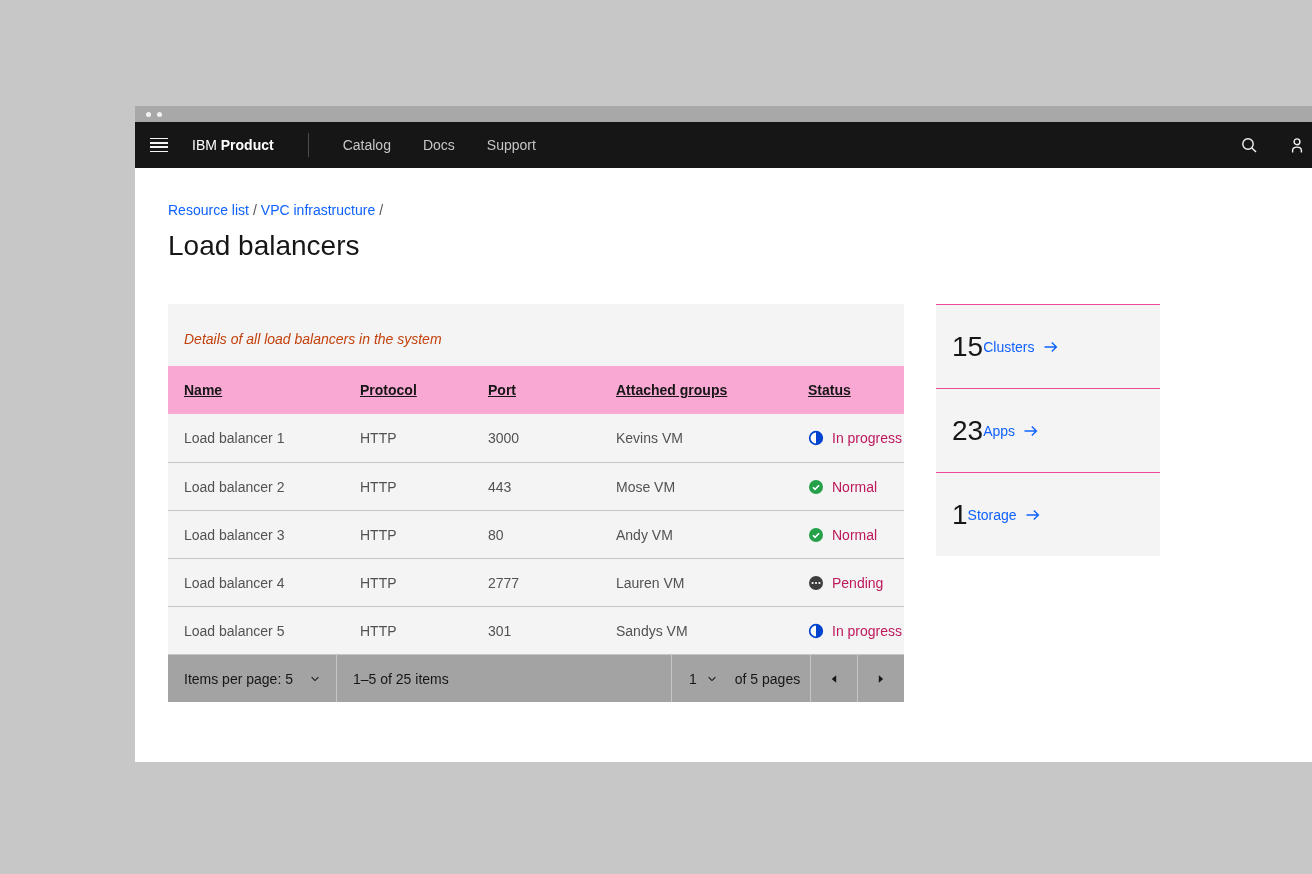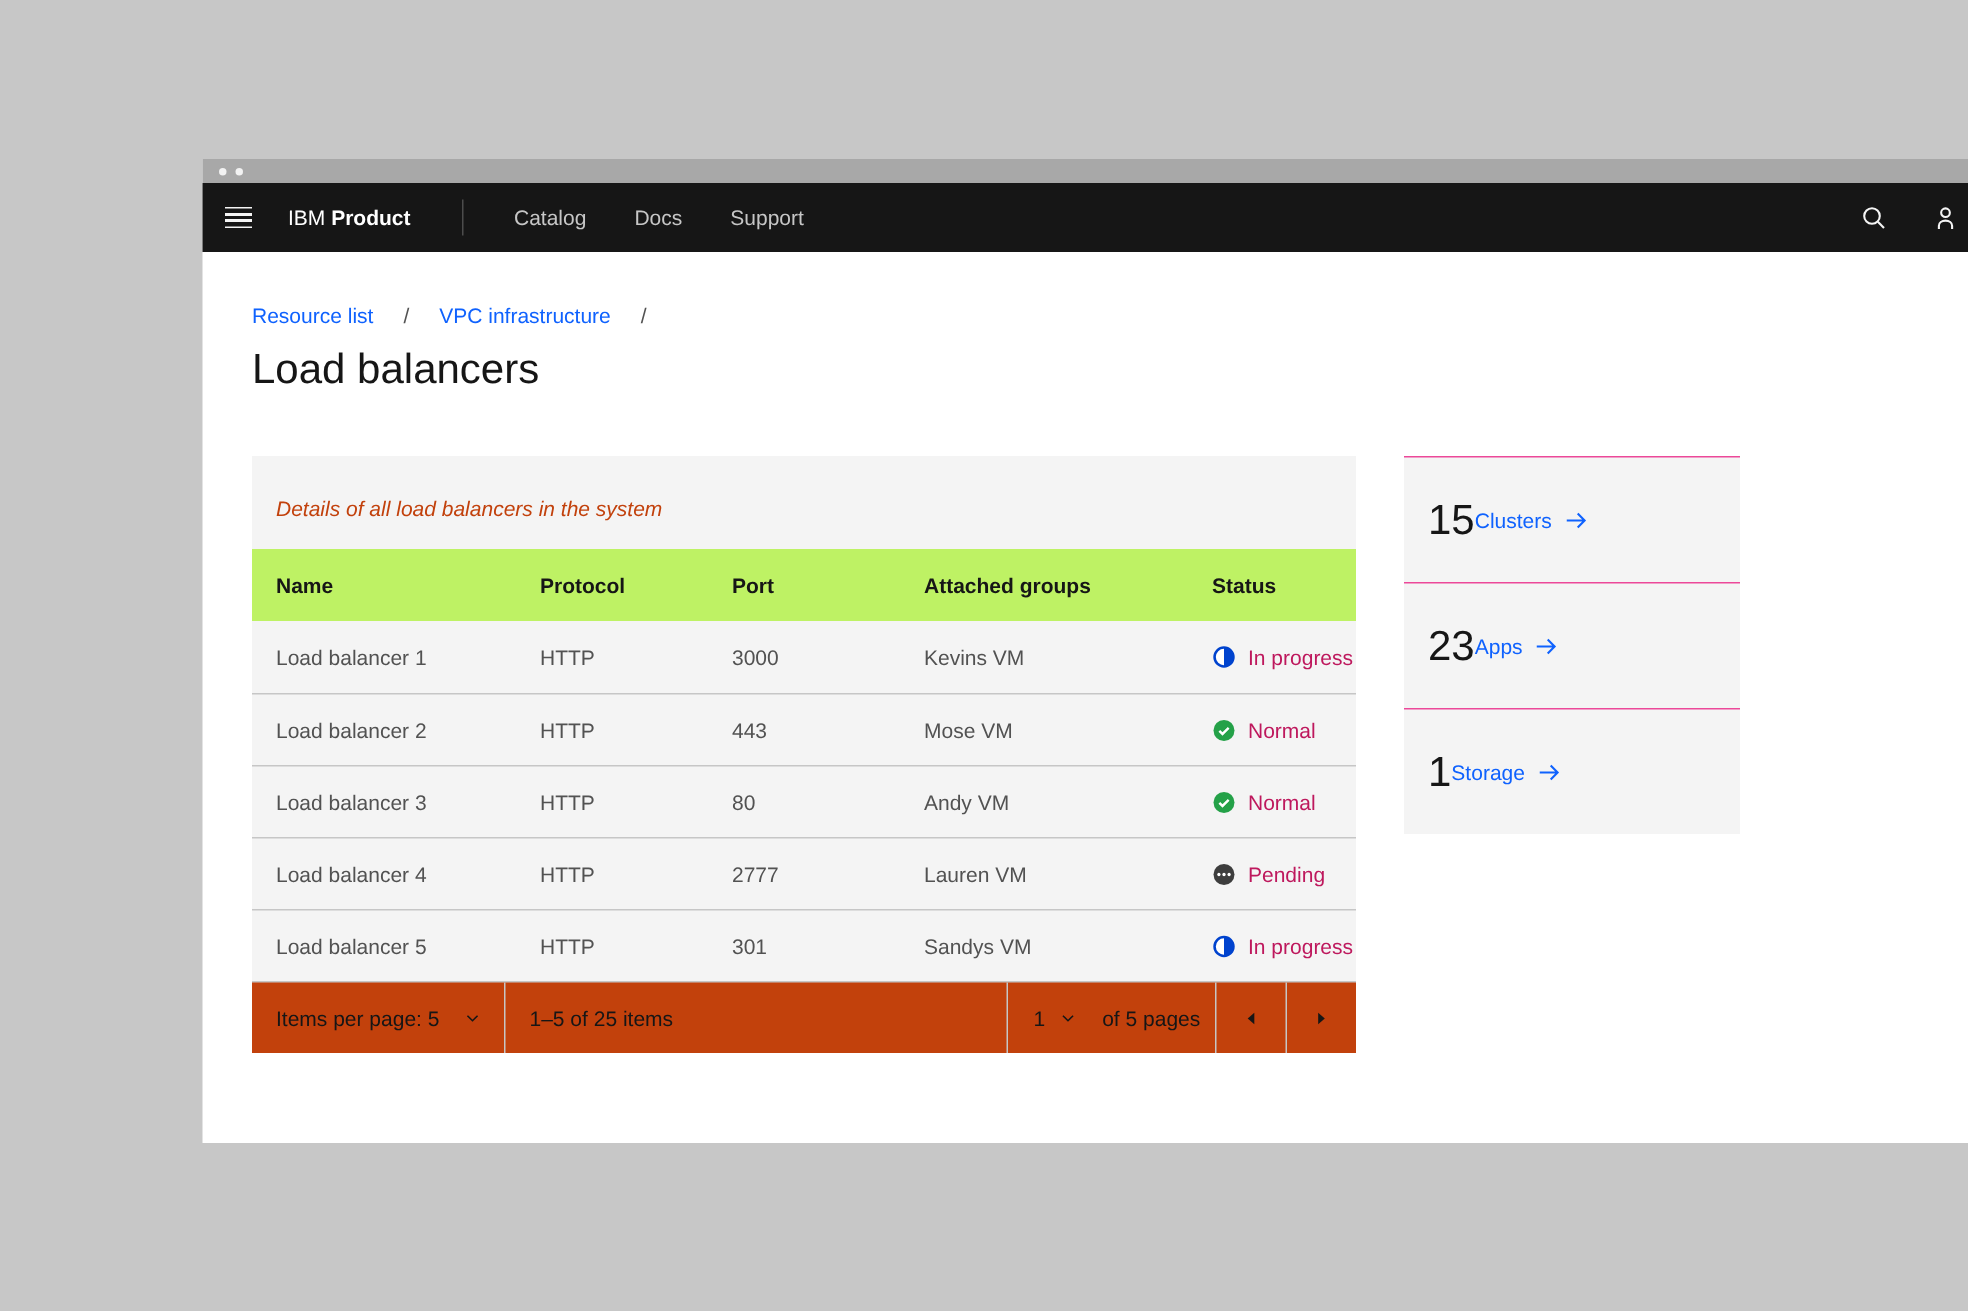--- a/index.html
+++ b/index.html
@@ -21,38 +21,38 @@
   .menu-icon i { height:1.8px; background:#f4f4f4; display:block; }
   .brand { color:#ffffff; font-size:14px; margin-left:9px; text-decoration:none; cursor:pointer; white-space:nowrap; }
   .brand strong { font-weight:700; }
   .topbar-divider { width:1px; height:24px; background:#4c4c4c; margin-left:34px; }
   .topnav { display:flex; margin-left:34px; gap:32px; }
   .topnav-item { color:#c6c6c6; font-size:14px; text-decoration:none; cursor:pointer; }
   .topbar-actions { margin-left:auto; display:flex; }
   .icon-btn { width:48px; height:46px; background:none; border:none; display:flex; align-items:center; justify-content:center; cursor:pointer; padding:0; }
   
   .content { padding:34px 32px 0 33px; }
-  .breadcrumb { font-size:14px; display:flex; gap:20px; align-items:flex-start; }
+  .breadcrumb { font-size:14px; display:flex; gap:4px; align-items:flex-start; }
   .crumb { color:#0f62fe; text-decoration:none; cursor:pointer; }
   .crumb-sep { color:#525252; }
   .page-title { font-size:28px; font-weight:400; color:#161616; margin:10px 0 0; line-height:36px; }
   .layout { display:flex; gap:32px; margin-top:40px; align-items:flex-start; }
   
   .table-card { width:736px; background:#f4f4f4; }
   .card-header { padding:20px 16px 18px; }
   .card-title { font-size:20px; font-weight:400; color:#161616; margin:0; line-height:26px; }
   .card-subtitle { font-size:14px; color:#c2410c; margin:6px 0 0; line-height:18px;font-style:italic; }
   .tgrid { display:grid; grid-template-columns:176px 128px 128px 192px 1fr; align-items:center; padding-left:16px; height:48px; }
-  .thead { background:#bef264; font-size:14px; font-weight:700; color:#161616; }
+  .thead { background:#f9a8d4; font-size:14px; font-weight:700; color:#161616;text-decoration:underline; }
   .trow { font-size:14px; color:#525252; background:#f4f4f4; }
   .trow + .trow { border-top:1px solid #c6c6c6; }
   .status-cell { display:flex; align-items:center; gap:8px; color:#be185d; }
   .status-cell svg { flex:none; }
   
-  .pagination { height:48px; border-top:1px solid #c6c6c6; display:flex; align-items:stretch; font-size:14px; color:#161616; background:#c2410c; }
+  .pagination { height:48px; border-top:1px solid #c6c6c6; display:flex; align-items:stretch; font-size:14px; color:#161616; background:#a3a3a3; }
   .page-size-btn { width:169px; border:none; border-right:1px solid #c6c6c6; background:none; display:flex; align-items:center; justify-content:space-between; padding:0 15px 0 16px; font:inherit; color:inherit; cursor:pointer; }
   .page-range { flex:1; display:flex; align-items:center; padding-left:16px; }
   .page-group { width:139px; border-left:1px solid #c6c6c6; display:flex; align-items:center; padding-left:17px; }
   .page-num-btn { display:flex; align-items:center; gap:9px; background:none; border:none; font:inherit; color:inherit; cursor:pointer; padding:0; }
   .pages-text { margin-left:17px; }
   .pager-btn { width:47px; border:none; border-left:1px solid #c6c6c6; background:none; display:flex; align-items:center; justify-content:center; cursor:pointer; padding:0; }
   
   .summary-card { width:224px; background:#f4f4f4; }
   .srow { height:84px; border-top:1px solid #ec4899; display:flex; align-items:center; padding:0 20px 0 16px; }
   .srow-count { font-size:28px; font-weight:300; color:#161616; line-height:1; }

